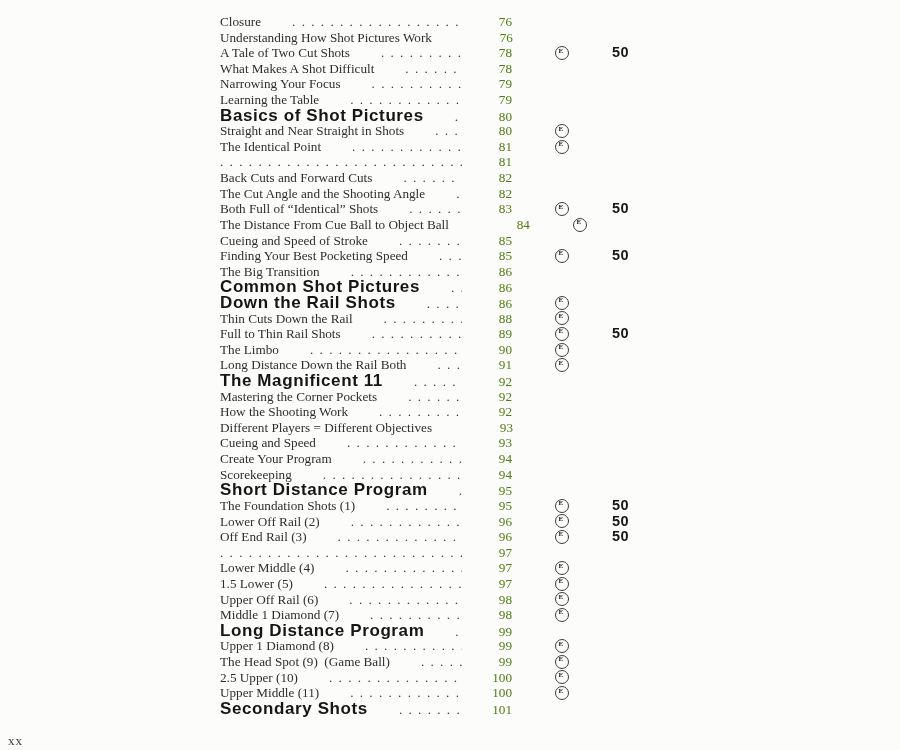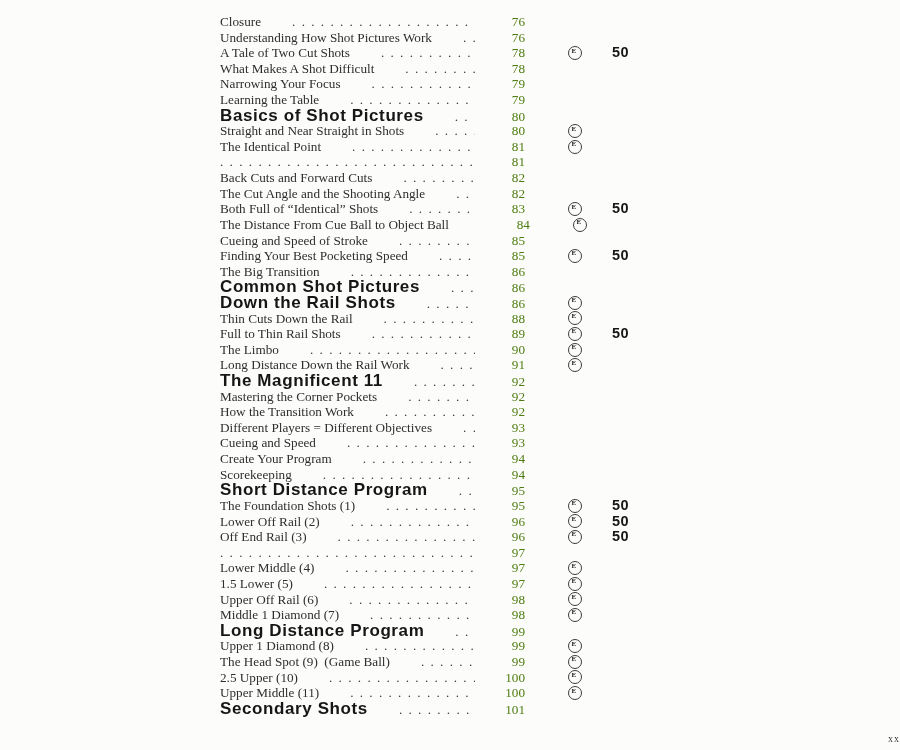--- a/index.html
+++ b/index.html
@@ -81,33 +81,34 @@
     top: -0.5px;
     left: 2.5px;
     font-family: "Liberation Serif", serif;
     font-weight: 700;
     font-size: 7px;
     line-height: 8px;
     color: #222;
   }
   .row .score {
     flex: 0 0 28px;
+    margin-left: 13px;
     font-family: "Liberation Sans", sans-serif;
     font-weight: 700;
     font-size: 14.5px;
     letter-spacing: 0.5px;
     color: #161616;
   }
   .footer {
     position: absolute;
     left: 8px;
     right: 0;
     top: 733px;
-    text-align: right;
-    font-size: 10px;
+    text-align: left;
+    font-size: 13px;
     letter-spacing: 1px;
     color: #3a3a3a;
   }
 </style>
 </head>
 <body style="background: rgb(252, 252, 251); color: rgb(46, 46, 46);">
 
 <div class="toc-wrap">
     <div class="row">
     <span class="title">Closure</span>
@@ -344,21 +345,21 @@
     <span class="dots"></span>
     <span class="pagenum">90</span>
     <span class="icon-slot">
       <span class="exercise-circle">
         <span class="icon-glyph">E</span>
       </span>
     </span>
     <span class="score"></span>
   </div>
     <div class="row">
-    <span class="title">Long Distance Down the Rail Work</span>
+    <span class="title">Long Distance Down the Rail Both</span>
     <span class="dots"></span>
     <span class="pagenum">91</span>
     <span class="icon-slot">
       <span class="exercise-circle">
         <span class="icon-glyph">E</span>
       </span>
     </span>
     <span class="score"></span>
   </div>
     <div class="row bold">
@@ -377,21 +378,21 @@
     <span class="dots"></span>
     <span class="pagenum">92</span>
     <span class="icon-slot">
       <span class="exercise-circle" style="visibility: hidden;">
         
       </span>
     </span>
     <span class="score"></span>
   </div>
     <div class="row">
-    <span class="title">How the Transition Work</span>
+    <span class="title">How the Shooting Work</span>
     <span class="dots"></span>
     <span class="pagenum">92</span>
     <span class="icon-slot">
       <span class="exercise-circle" style="visibility: hidden;">
         
       </span>
     </span>
     <span class="score"></span>
   </div>
     <div class="row">

